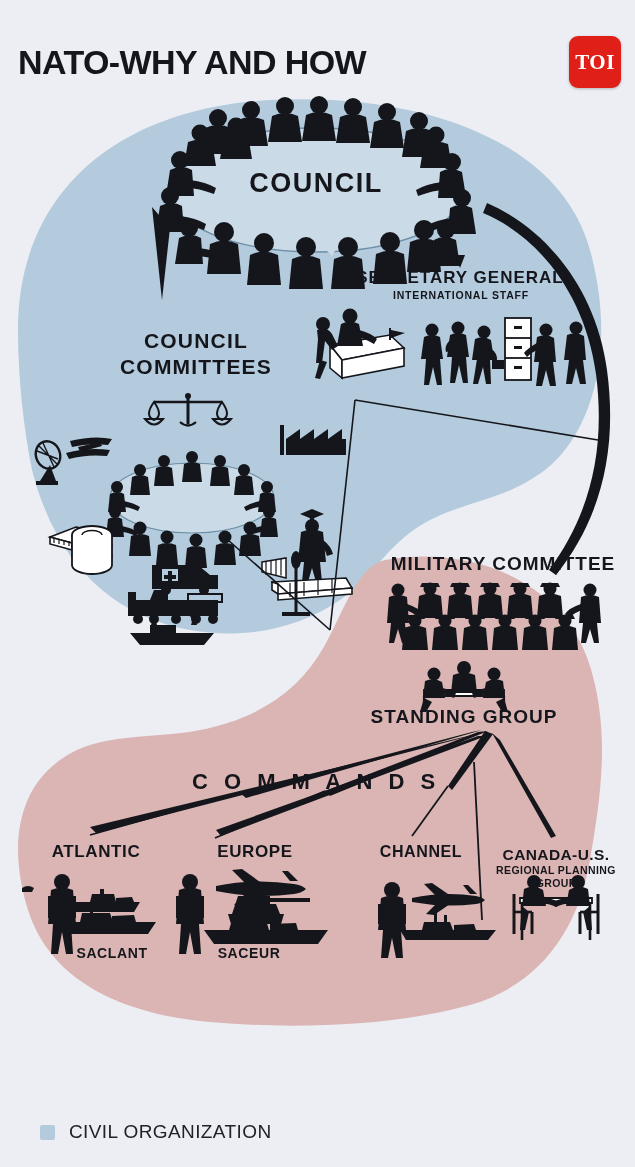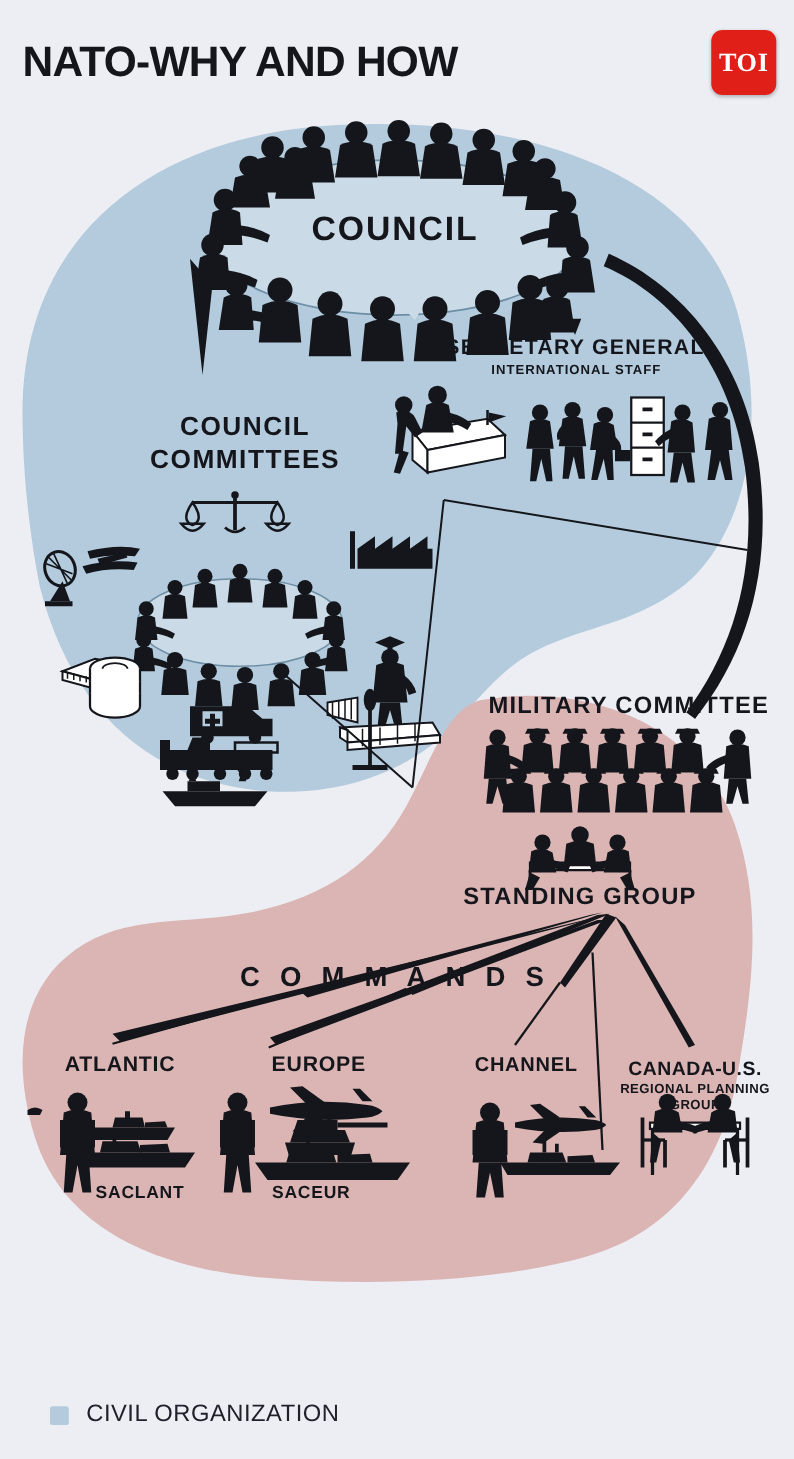--- a/index.html
+++ b/index.html
@@ -6,21 +6,21 @@
   body{
     width:635px;height:1167px;
     background:#edeef4;
     font-family:"Liberation Sans",sans-serif;
     overflow:hidden;
     position:relative;
   }
   #stage{position:absolute;inset:0;width:635px;height:1167px;}
   svg{display:block;}
   .hdr{
-    position:absolute;left:0;top:4px;width:635px;height:92px;
+    position:absolute;left:0;top:16px;width:635px;height:92px;
     display:flex;align-items:center;justify-content:space-between;
     padding:0 14px 0 18px;box-sizing:border-box;z-index:5;
   }
   .title{
     font-size:34px;font-weight:700;color:#15161c;
     letter-spacing:-0.6px;line-height:1;white-space:nowrap;
     font-family:"Liberation Sans",sans-serif;
   }
   .toi{
     width:52px;height:52px;border-radius:9px;

